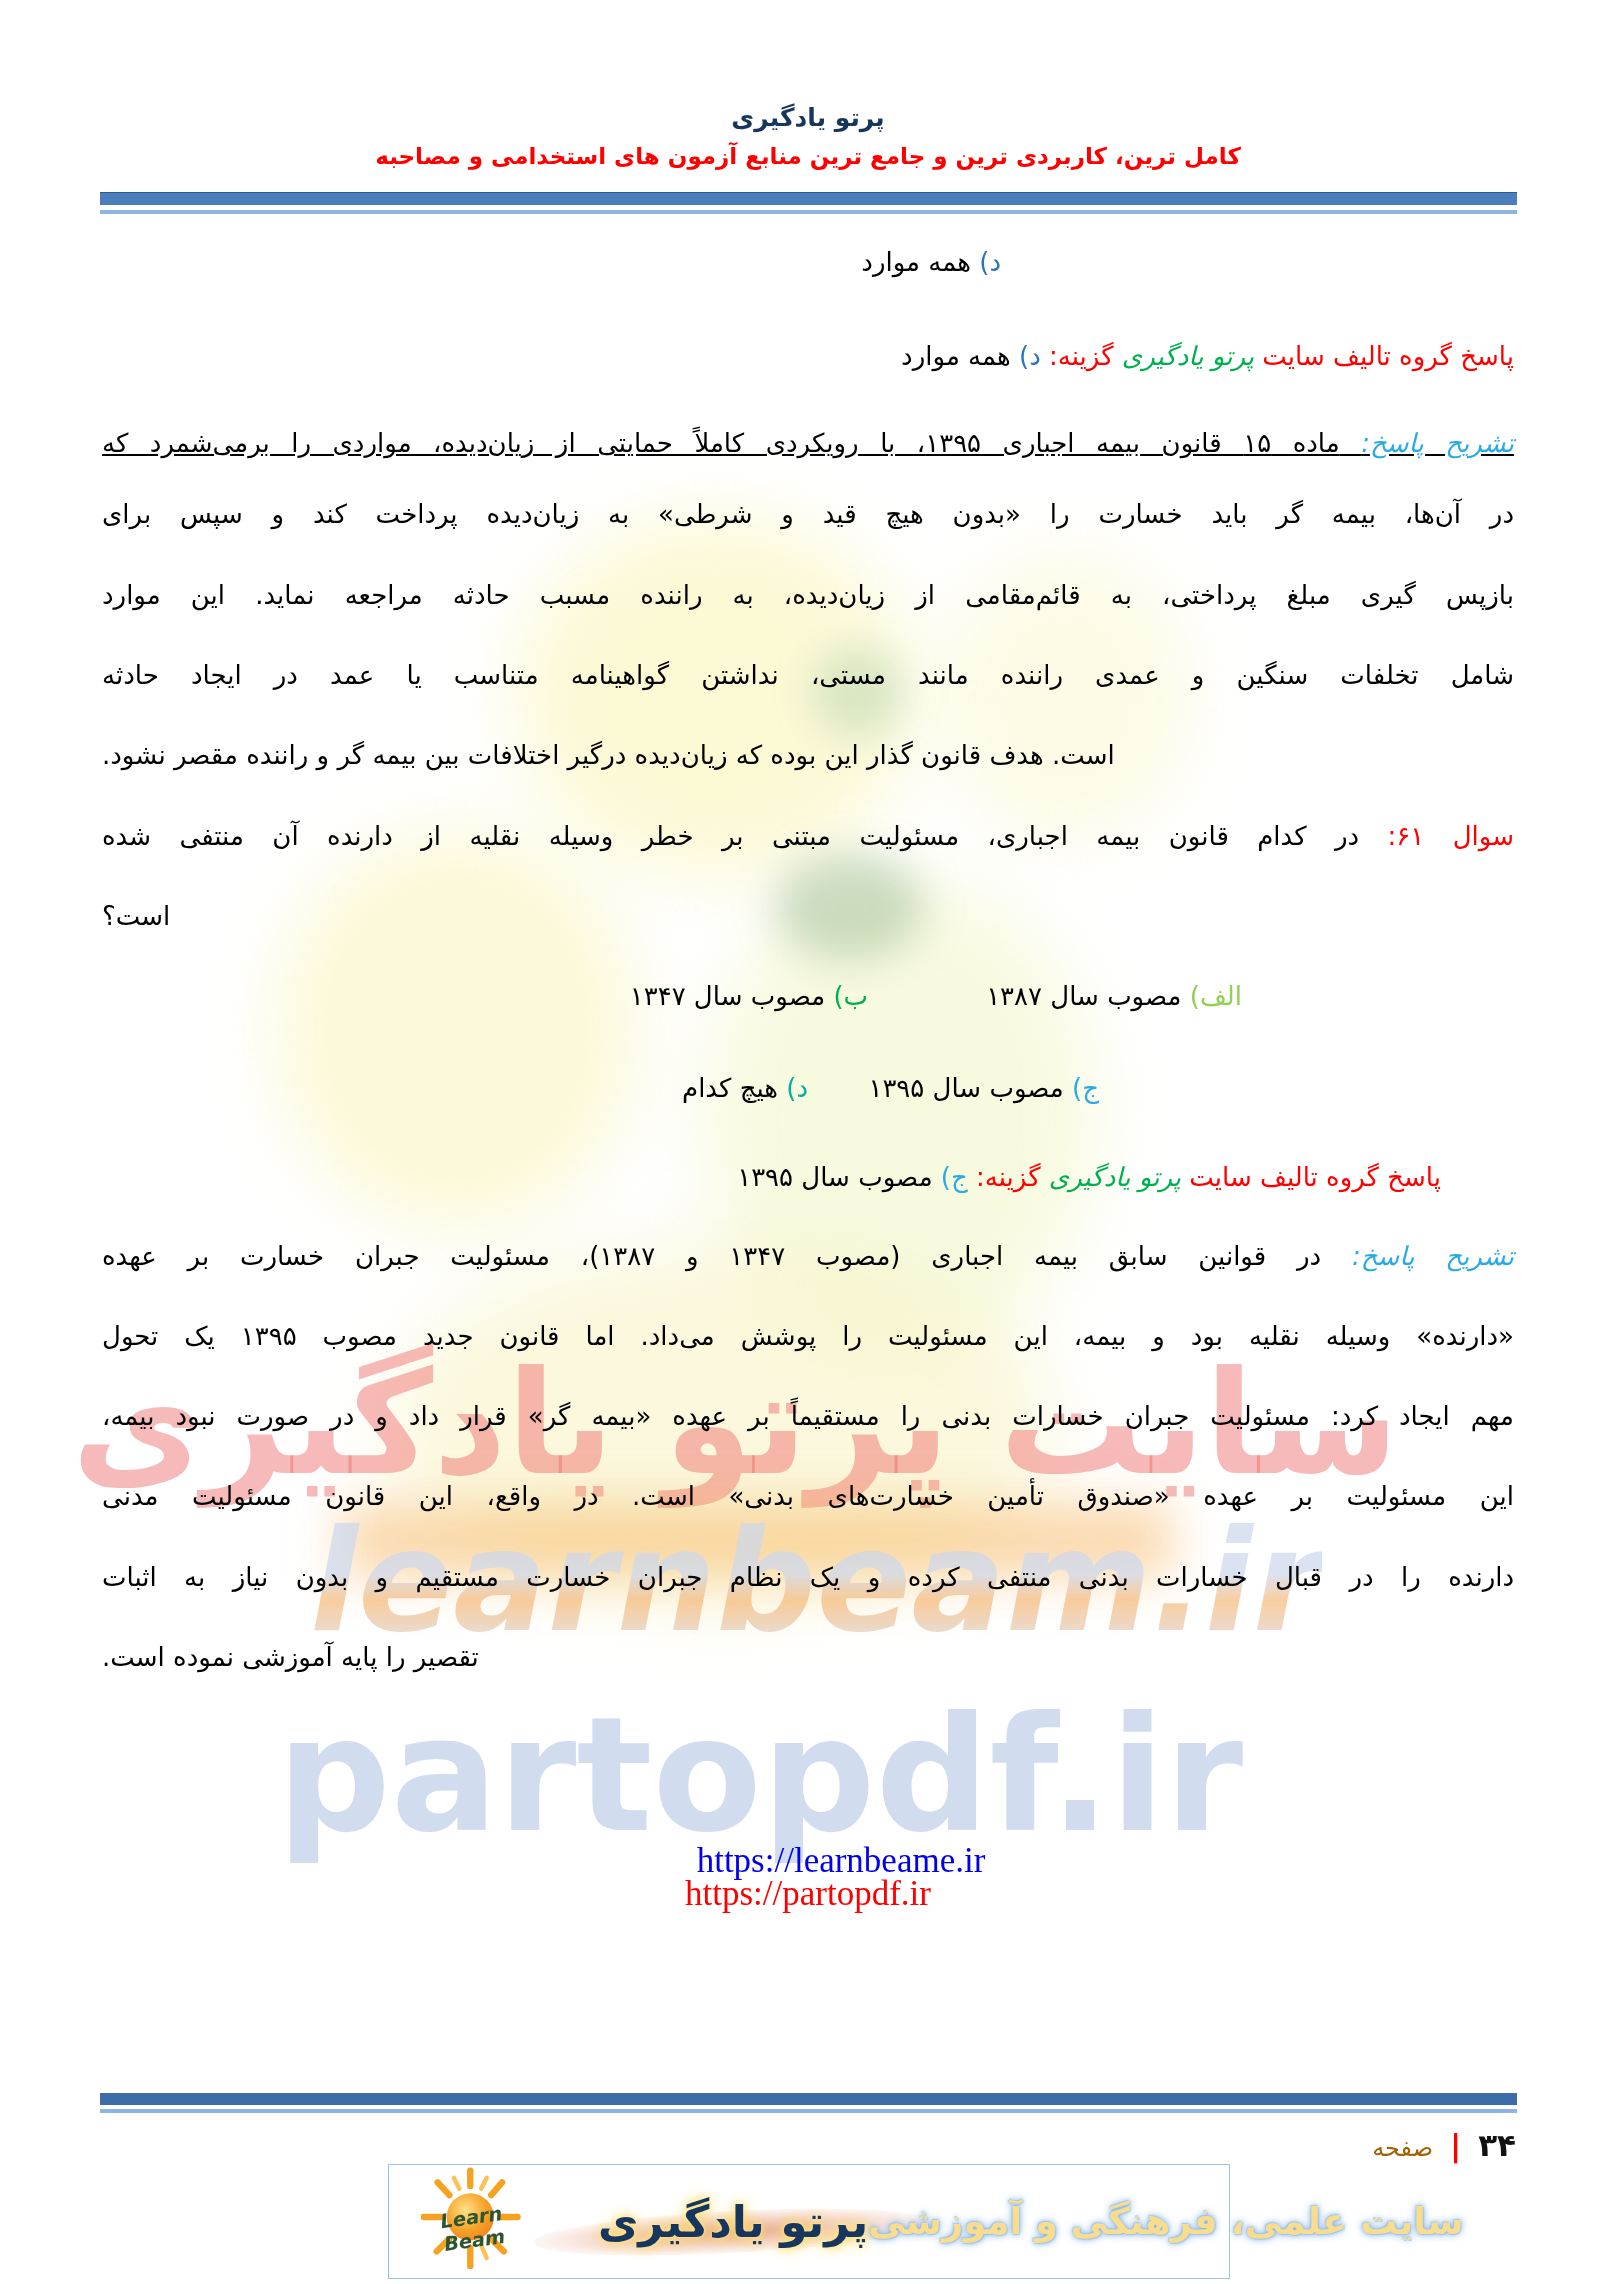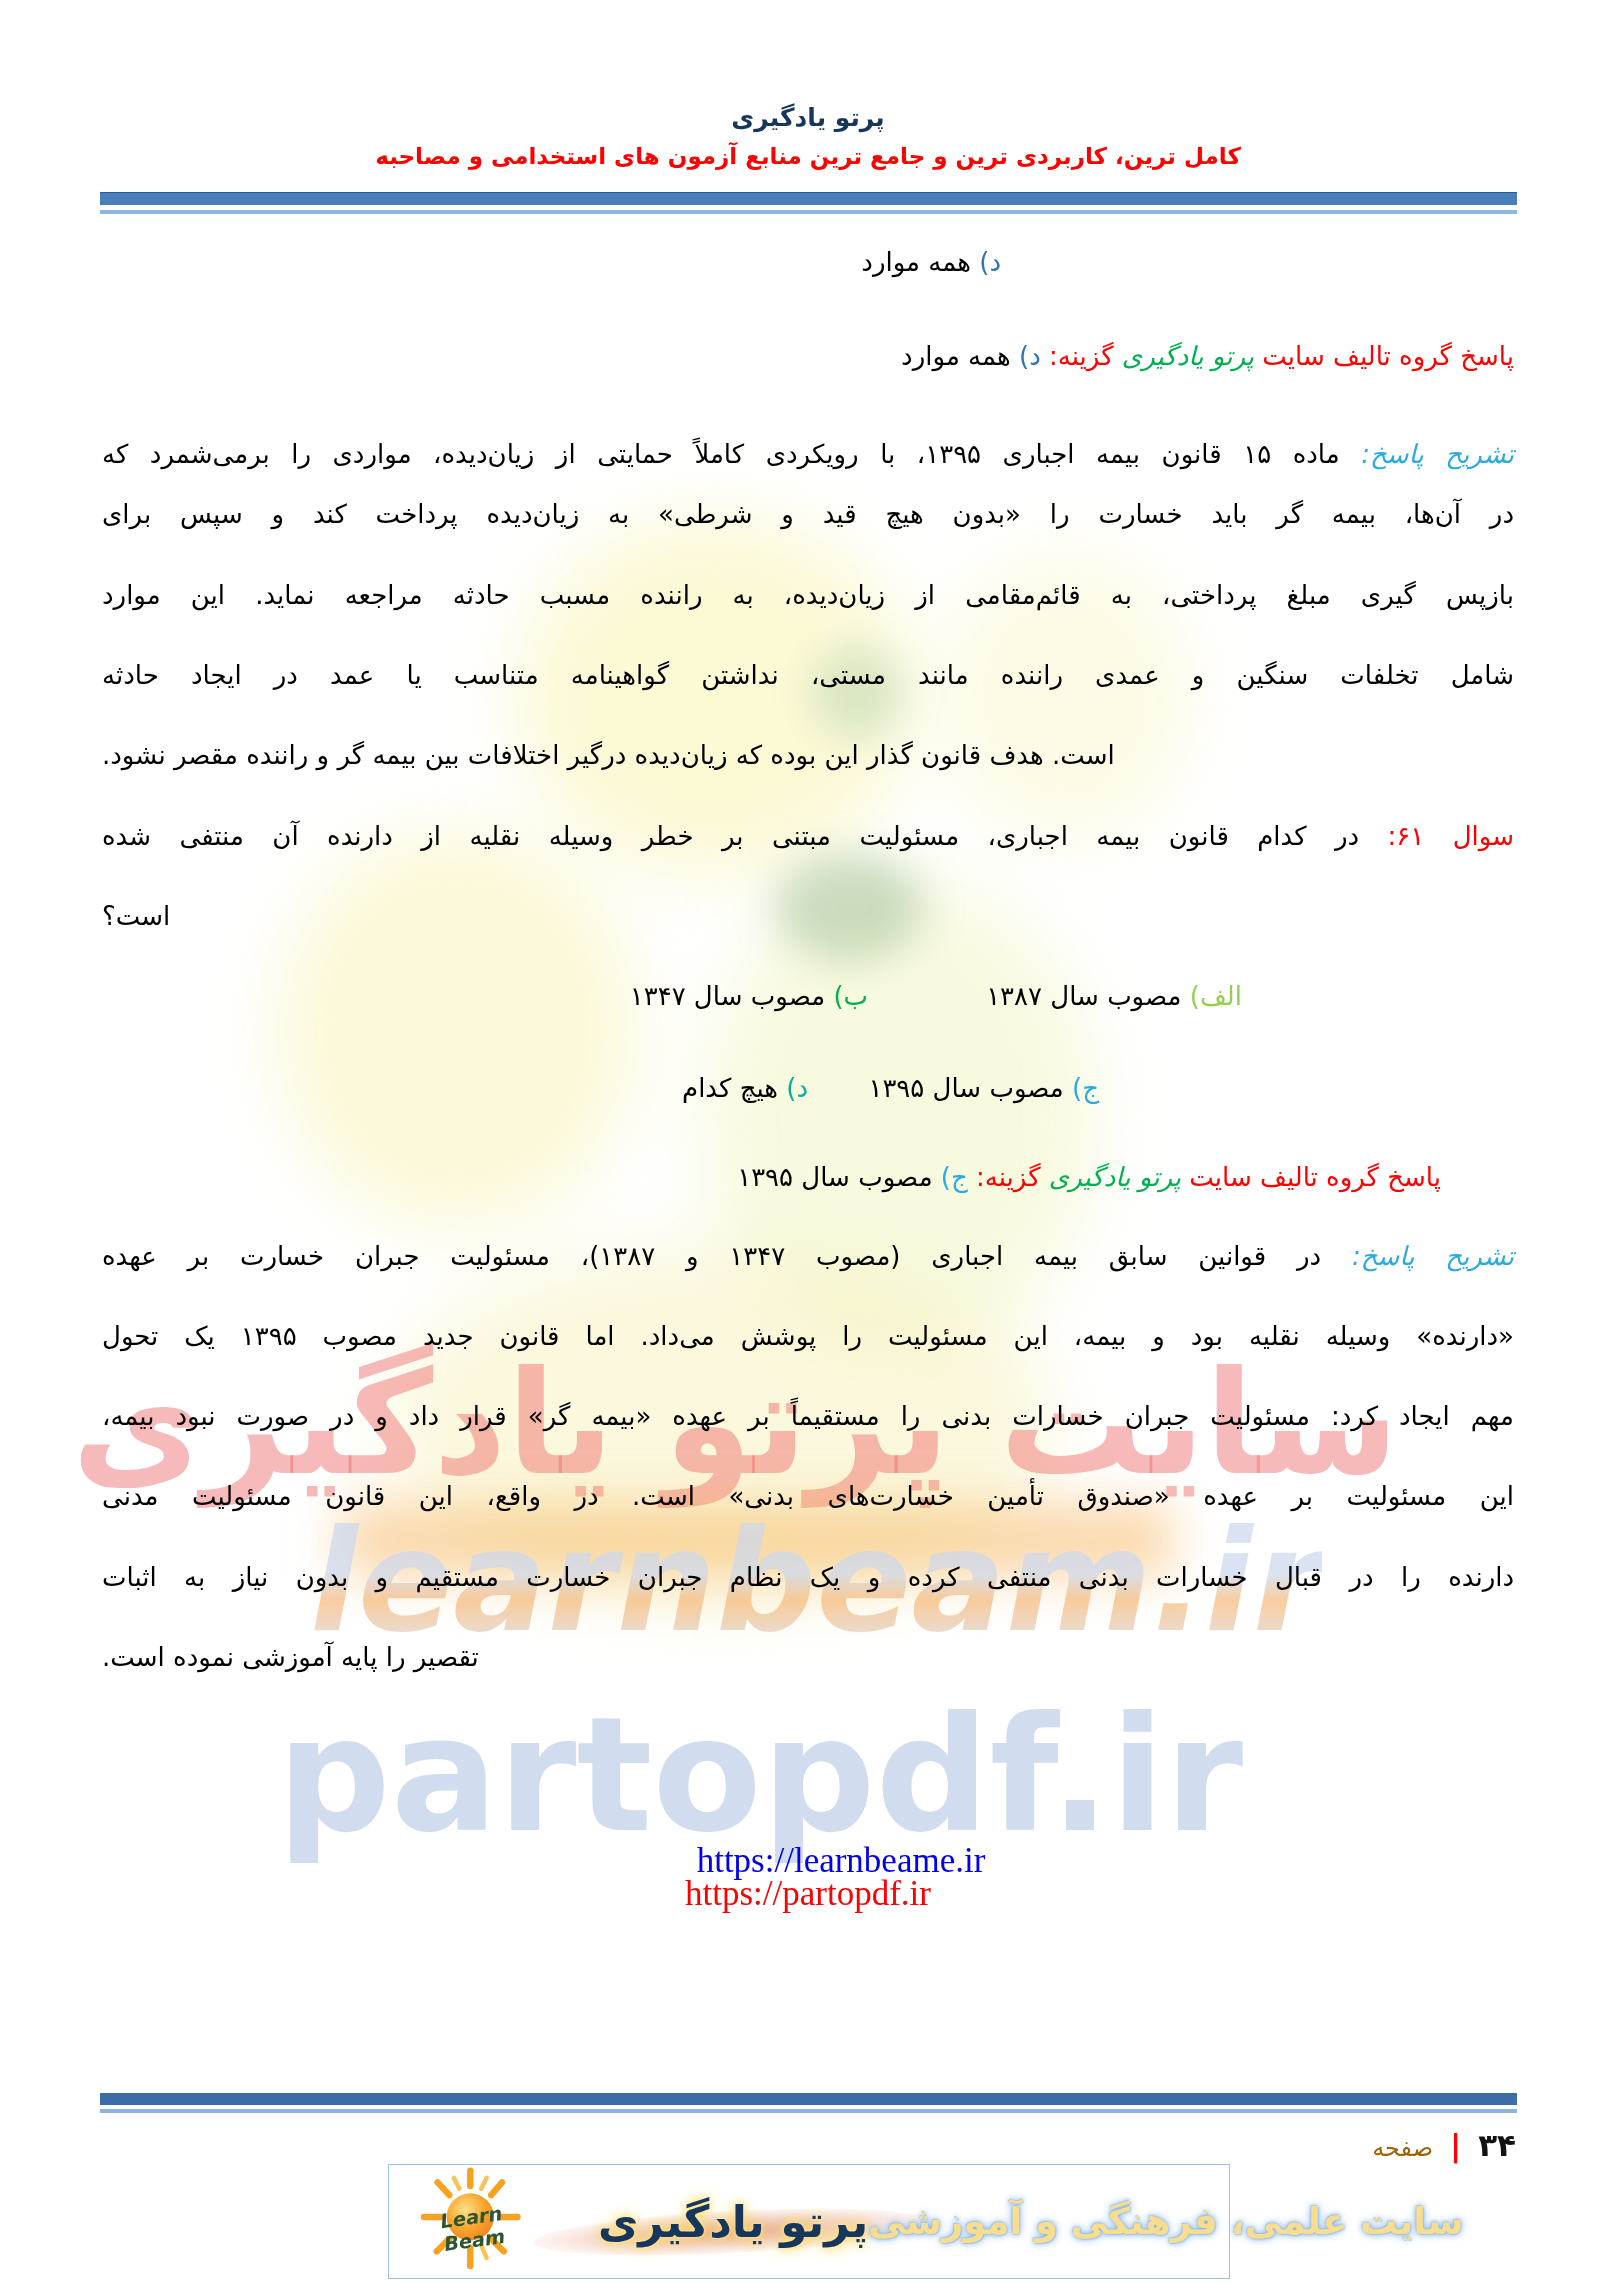--- a/index.html
+++ b/index.html
@@ -35,21 +35,21 @@
   .wm-partopdf{top:1687px;left:277px;font-size:159px;line-height:175px;
     color:rgba(201,214,235,.85);direction:ltr;}
   
   .line{position:absolute;right:102px;left:102px;height:80px;line-height:80px;
     font-size:26px;color:#000;z-index:2;}
   .just{text-align:justify;text-align-last:justify;-moz-text-align-last:justify;text-justify:inter-word;}
   .endline{text-align:left;}
   .prev{top:222px;right:615px;left:auto;white-space:nowrap;}
   .ans1{top:316px;white-space:nowrap;}
   .ans2{top:1137px;right:175px;white-space:nowrap;}
-  .p1l1{top:414px;}.p1l2{top:474px;}.p1l3{top:555px;}.p1l4{top:635px;}.p1l5{top:715px;}
+  .p1l1{top:403px;text-decoration:underline;}.p1l2{top:474px;}.p1l3{top:555px;}.p1l4{top:635px;}.p1l5{top:715px;}
   .q1{top:796px;}.q2{top:876px;}
   .optrow{top:956px;display:grid;grid-template-columns:646px 1fr;}
   .optrow2{top:1048px;}
   .p2l1{top:1216px;}.p2l2{top:1296px;}.p2l3{top:1376px;}.p2l4{top:1456px;}
   .p2l5{top:1537px;}.p2l6{top:1617px;}
   .opt-cell{text-align:right;white-space:nowrap;}
   .r1c1{padding-right:272px;}
   .r2c1{padding-right:415px;}
   .r2c2{padding-right:60px;}
   .red-t{color:#ff0000;}

